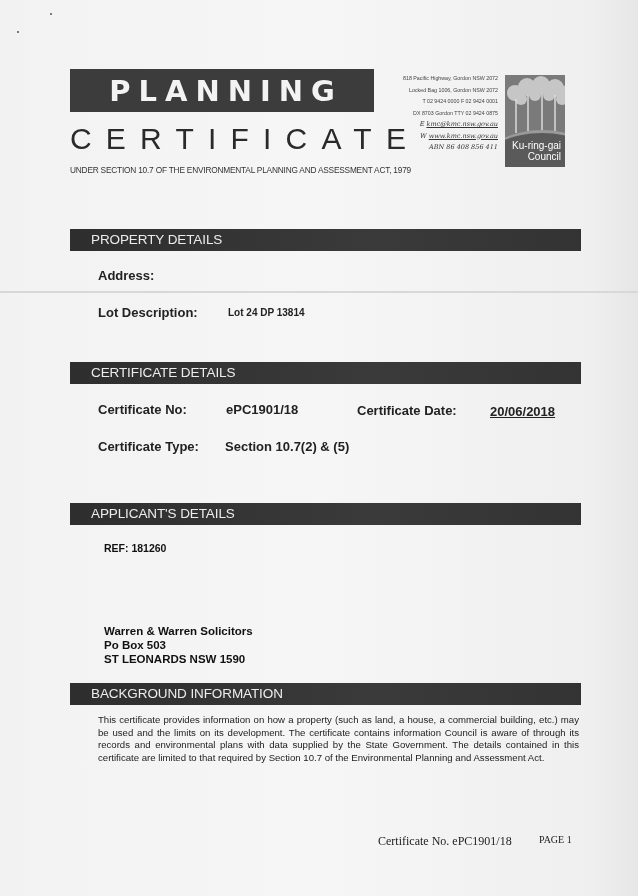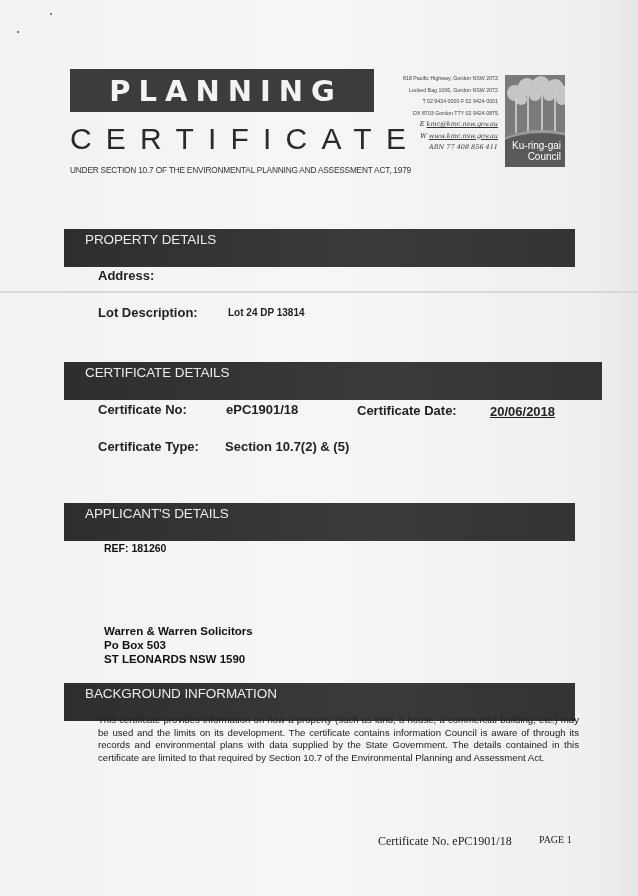--- a/index.html
+++ b/index.html
@@ -27,21 +27,21 @@
     font-size: 5.3px; color: #444; line-height: 11.5px; }
   .contact .hand { font-family: "DejaVu Serif", serif; font-style: italic; font-size: 6.5px; color: #333; }
   .contact .hand u { text-decoration: underline; }
 
   .logo { position: absolute; left: 505px; top: 75px; width: 60px; height: 92px; background: #7a7a7a; overflow: hidden; }
   .logo .trees { position: absolute; left: 0; top: 0; width: 74px; height: 70px; }
   .logo .hill { position: absolute; left: -20px; top: 55px; width: 114px; height: 60px; border-radius: 50% 50% 0 0;
     background: #5a5a5a; border-top: 3px solid #9a9a9a; }
   .logo .name { position: absolute; right: 4px; top: 65px; color: #fff; font-size: 10px; text-align: right; line-height: 11px; }
 
-  .section-bar { position: absolute; left: 64px; width: 511px; height: 38px;
+  .section-bar { position: absolute; left: 70px; width: 511px; height: 22px;
     background: linear-gradient(90deg, #2e2e2e, #3a3a3a 60%, #333); text-align: center; }
   .section-bar span { position: absolute; left: 21px; top: 3px; color: #ececec; font-size: 13.5px; letter-spacing: -0.1px; }
 
   .field-label { position: absolute; font-weight: bold; font-size: 13px; color: #222; }
   .field-value { position: absolute; font-weight: bold; font-size: 13px; color: #222; }
   .small-bold { position: absolute; font-weight: bold; font-size: 10.5px; color: #111; }
   .addr-lines { position: absolute; left: 104px; top: 624px; font-weight: bold; font-size: 11.5px; line-height: 14px; color: #111; }
 
   .bg-para { position: absolute; left: 98px; top: 714px; width: 481px; font-size: 9.6px; line-height: 12.7px;
     color: #222; text-align: justify; }
@@ -69,21 +69,21 @@
     <div>T 02 9424 0000 F 02 9424 0001</div>
     <div>DX 8703 Gordon TTY 02 9424 0875</div>
     <div class="hand">
       <span>E</span>
       <u>kmc@kmc.nsw.gov.au</u>
     </div>
     <div class="hand">
       <span>W</span>
       <u>www.kmc.nsw.gov.au</u>
     </div>
-    <div class="hand">ABN 77 408 856 411</div>
+    <div class="hand">ABN 86 408 856 411</div>
   </div>
 
   <div class="logo">
     <svg class="trees" viewBox="0 0 74 70">
       <g fill="#cfcfcf" opacity="0.9">
         <circle cx="10" cy="18" r="8"></circle>
           <circle cx="22" cy="12" r="9"></circle>
           <circle cx="36" cy="10" r="9"></circle>
         <circle cx="50" cy="13" r="9"></circle>
           <circle cx="63" cy="18" r="8"></circle>
@@ -107,21 +107,21 @@
     </div>
   </div>
 
   <div class="section-bar" style="top:229px;">
     <span>PROPERTY DETAILS</span>
   </div>
   <div class="field-label" style="left:98px;top:268px;">Address:</div>
   <div class="field-label" style="left:98px;top:305px;">Lot Description:</div>
   <div class="field-value" style="left:228px;top:307px;font-size:10px;">Lot 24 DP 13814</div>
 
-  <div class="section-bar" style="top:362px;padding-left:27px;">
+  <div class="section-bar" style="top:362px;">
     <span>CERTIFICATE DETAILS</span>
   </div>
   <div class="field-label" style="left:98px;top:402px;">Certificate No:</div>
   <div class="field-value" style="left:226px;top:402px;">ePC1901/18</div>
   <div class="field-label" style="left:357px;top:403px;">Certificate Date:</div>
   <div class="field-value" style="left:490px;top:404px;text-decoration:underline;">20/06/2018</div>
   <div class="field-label" style="left:98px;top:439px;">Certificate Type:</div>
   <div class="field-value" style="left:225px;top:439px;">Section 10.7(2) &amp; (5)</div>
 
   <div class="section-bar" style="top:503px;">

